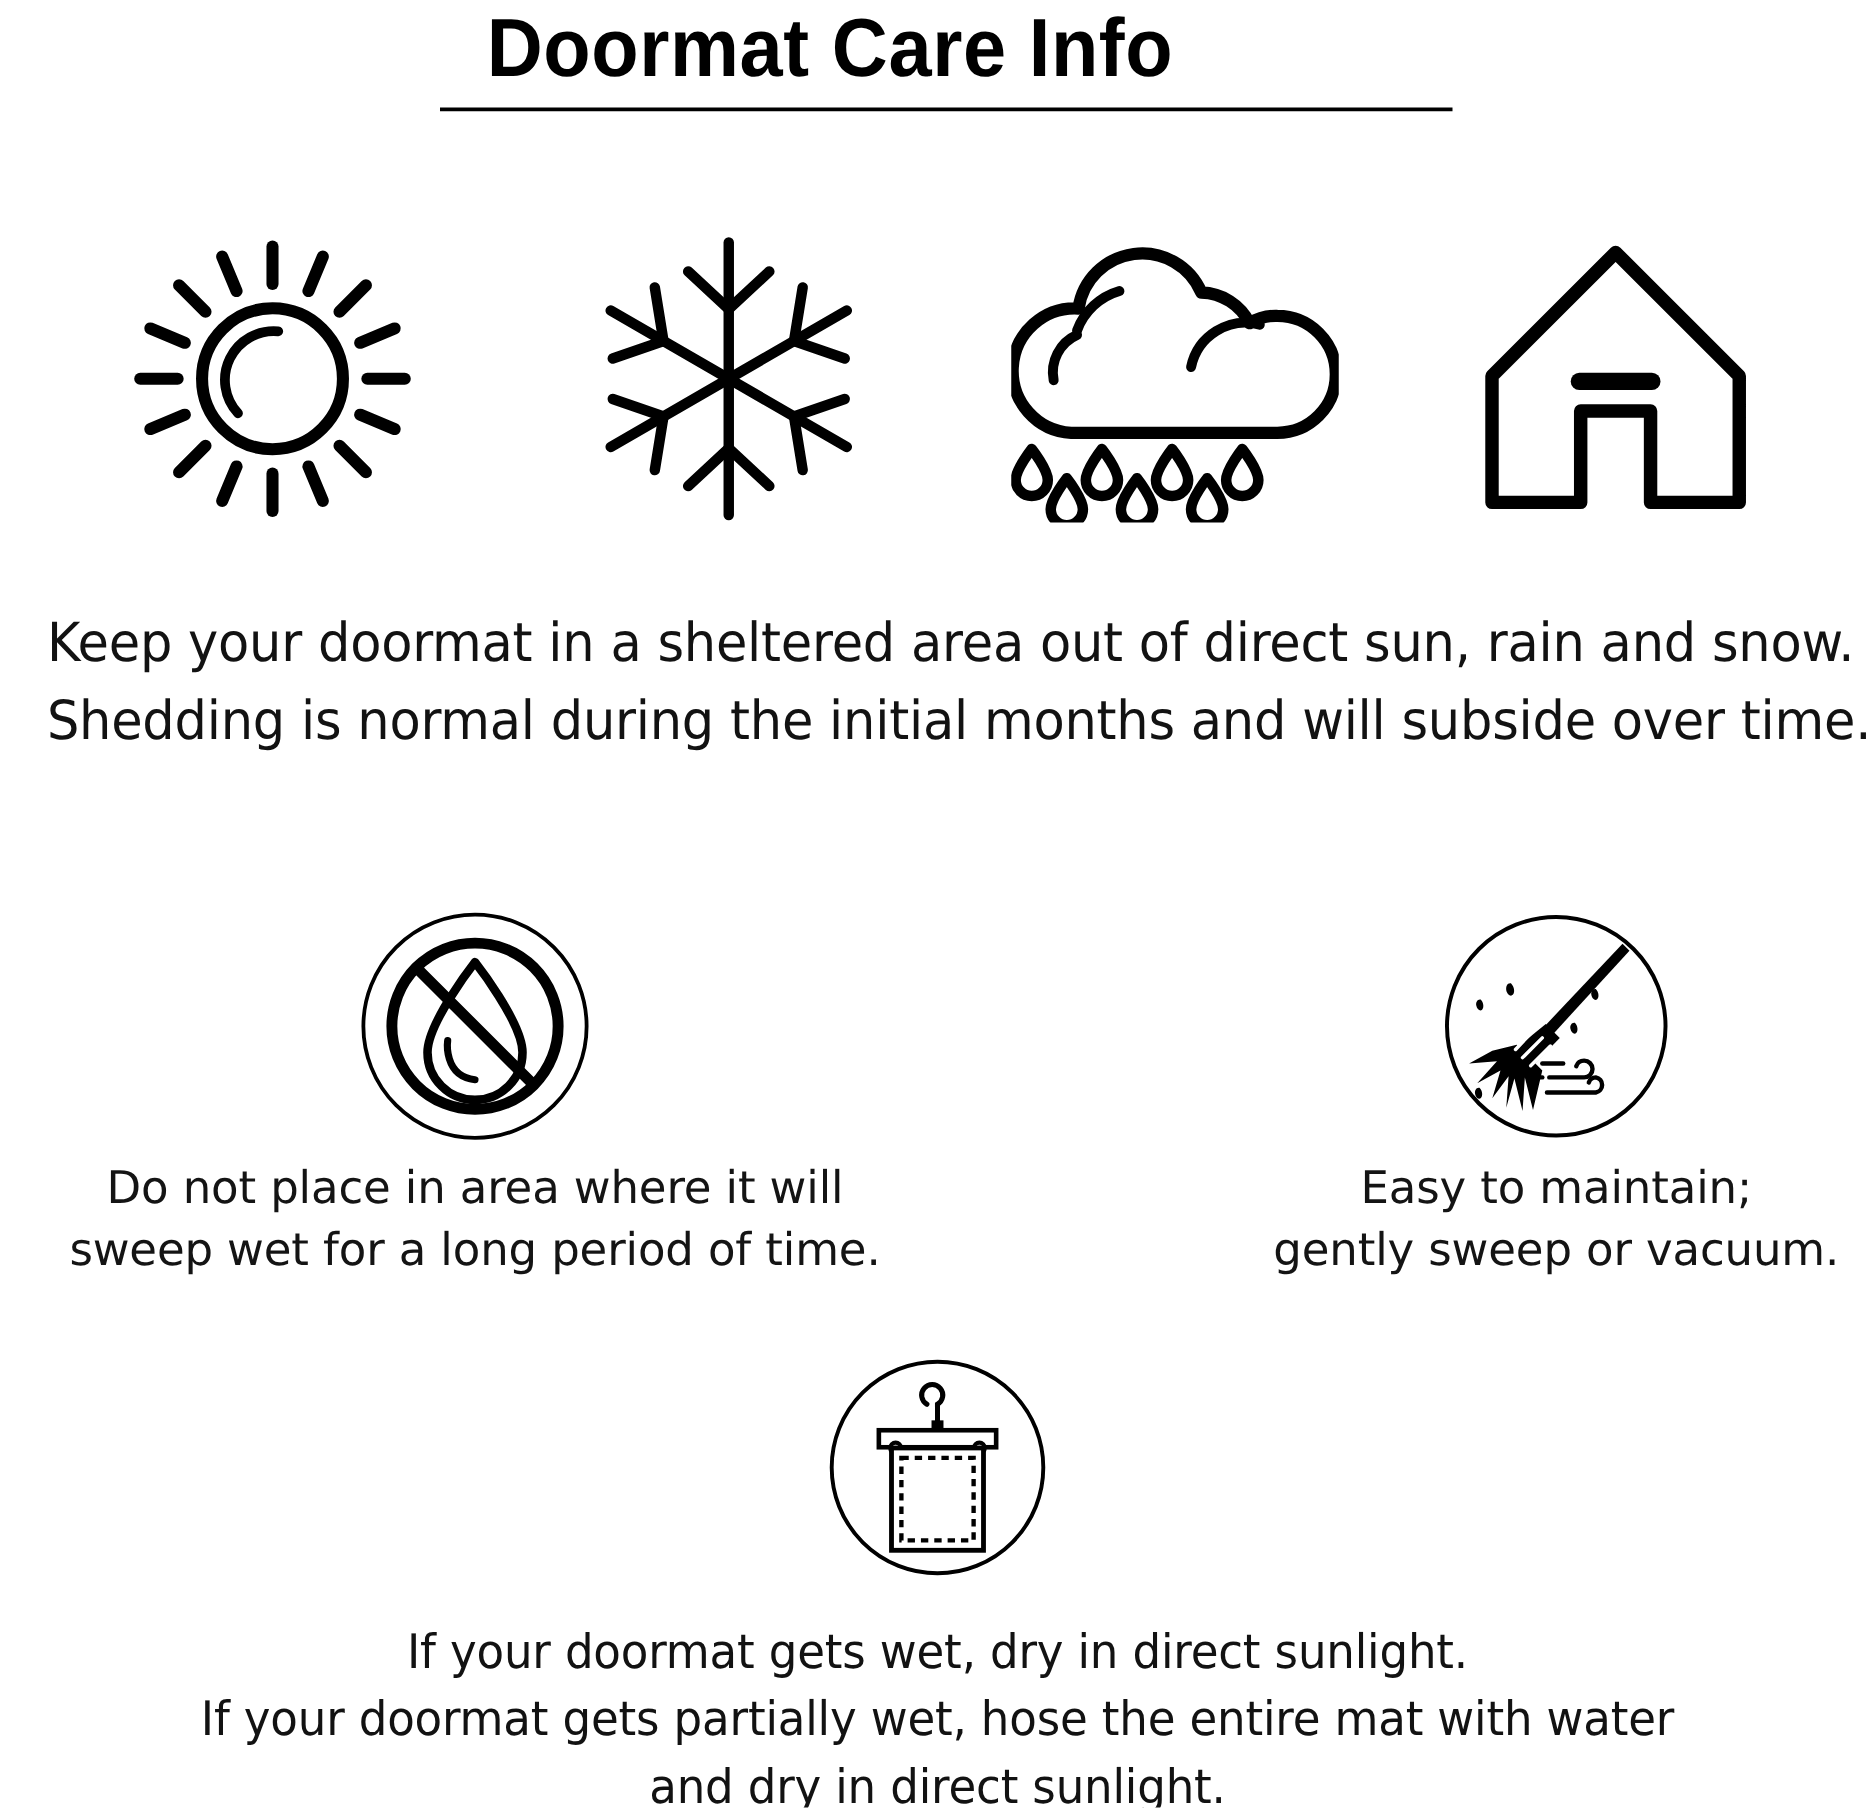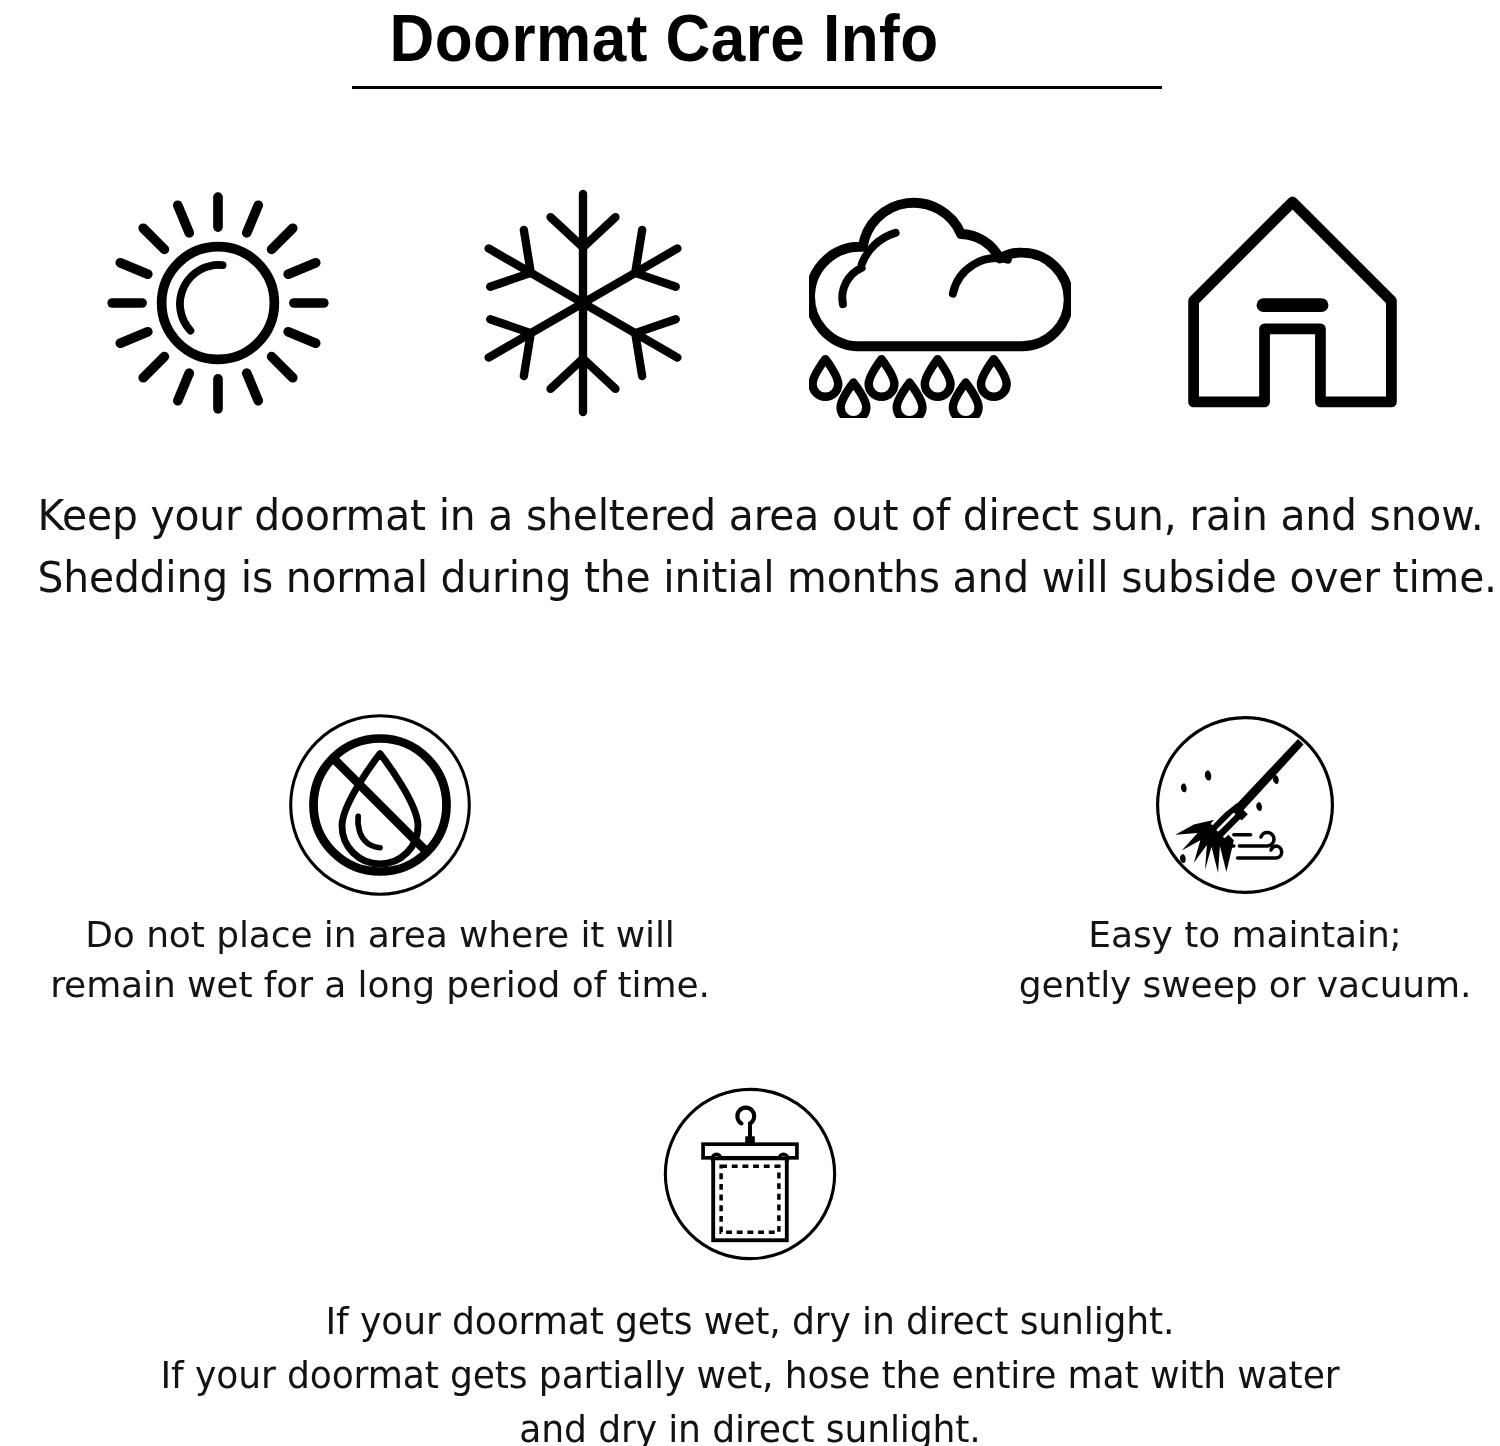--- a/index.html
+++ b/index.html
@@ -83,21 +83,21 @@
     letter-spacing: -0.2px;
     transform: scaleX(0.95);
     transform-origin: center top;
   }
   .intro-text .line { display: block; white-space: nowrap; }
 
   
   .dual-section { position: absolute; left: 0; top: 700px; width: 1500px; }
   .dual-col {
     position: absolute;
-    top: 0;
+    top: 16px;
     width: 660px;
     text-align: center;
   }
   .dual-col.left  { left: 50px; }
   .dual-col.right { left: 915px; }
   .circle-icon-wrap {
     height: 210px;
     display: flex;
     align-items: center;
     justify-content: center;
@@ -261,21 +261,21 @@
           <path d="M50 23 C50 23 30 48.5 30 61 A20 20 0 0 0 70 61 C70 48.5 50 23 50 23 Z" stroke-width="3.6"></path>
 
           <path d="M38.5 56 C38.5 56 36.5 71 50 72.5" stroke-width="3"></path>
 
           <line x1="25.5" y1="25.5" x2="74.5" y2="74.5" stroke-width="4.6"></line>
         </svg>
       </span>
     </div>
     <div class="caption">
       <span class="line">Do not place in area where it will</span>
-      <span class="line">remain wet for a long period of time.</span>
+      <span class="line">sweep wet for a long period of time.</span>
     </div>
   </div>
 
   <div class="dual-col right">
     <div class="circle-icon-wrap">
       <span>
         <svg width="186" height="186" viewBox="0 0 100 100" fill="none">
           <circle cx="50" cy="50" r="47" stroke="#000" stroke-width="1.7" fill="none"></circle>
           <g fill="#000">
 

